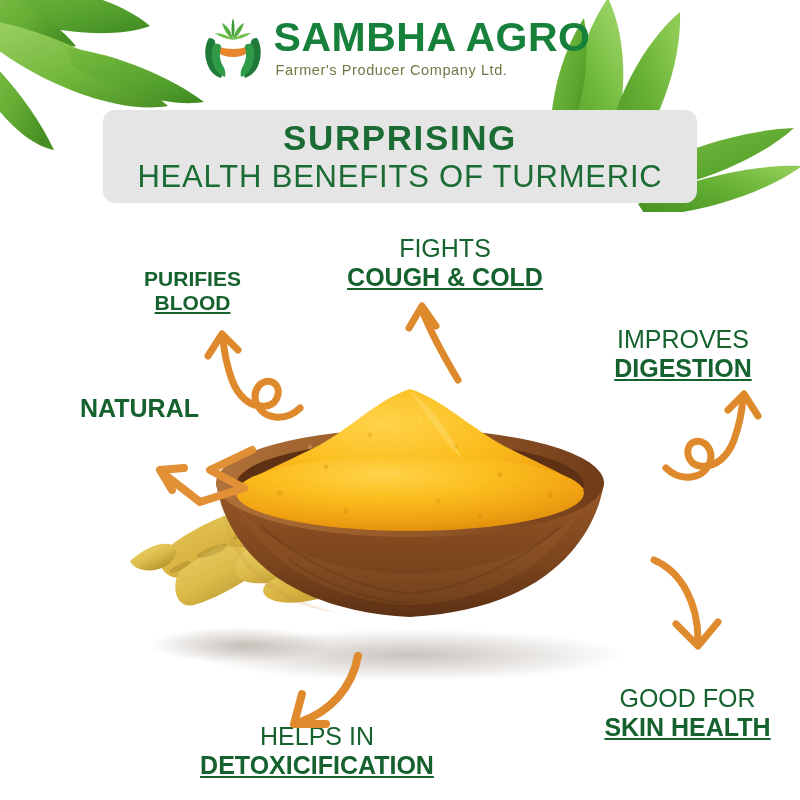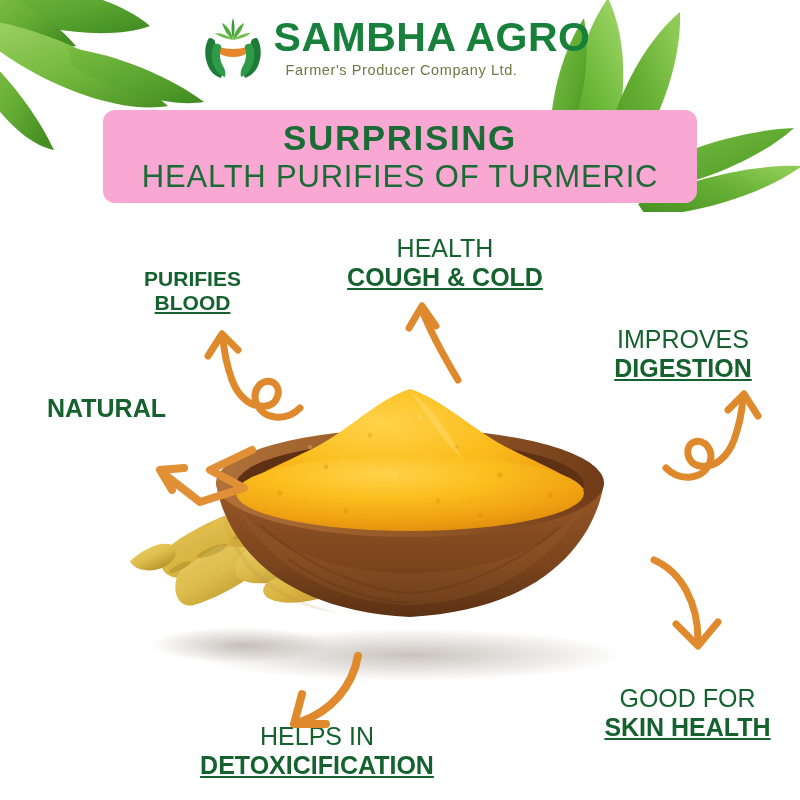--- a/index.html
+++ b/index.html
@@ -23,27 +23,27 @@
     display:flex; justify-content:center; align-items:center; gap:10px;
   }
   #logo-mark { width:62px; height:66px; flex:0 0 auto; }
   #logo-text { display:flex; flex-direction:column; line-height:1; }
   #brand-name {
     font-size:41px; font-weight:bold; color:#17803a;
     letter-spacing:0.5px; font-family:"Liberation Sans", sans-serif;
   }
   #brand-tagline {
     font-size:14.5px; color:#6d7a45; letter-spacing:0.6px;
-    margin-top:5px; margin-left:12px;
+    margin-top:5px; margin-left:2px;
   }
 
   
   #banner {
     position:absolute; left:103px; top:110px; width:594px; height:93px;
-    background:#f9a8d4; border-radius:12px;
+    background:#e5e5e5; border-radius:12px;
     display:flex; flex-direction:column; align-items:center;
     justify-content:center; gap:1px;
   }
   #banner-line1 {
     font-size:35px; font-weight:bold; color:#1b6b34; letter-spacing:1.6px;
   }
   #banner-line2 {
     font-size:31px; font-weight:normal; color:#1b6b34; letter-spacing:0.8px;
   }
 
@@ -52,21 +52,21 @@
 
   
   .benefit { position:absolute; color:#15622f; line-height:1.16; }
   .benefit .l1 { font-weight:normal; display:block; }
   .benefit .l2 { font-weight:bold; display:block;text-decoration:underline; }
 
   #b-cough   { left:335px; top:234px; width:220px; text-align:center; font-size:25px; }
   #b-purify  { left:100px; top:267px; width:185px; text-align:center; font-size:21px; }
   #b-purify .l1, #b-purify .l2 { font-weight:bold; }
   #b-digest  { left:588px; top:325px; width:190px; text-align:center; font-size:25px; }
-  #b-natural { left:14px; top:394px; width:185px; text-align:center; font-size:25px; }
+  #b-natural { left:14px; top:394px; width:185px; text-align:right; font-size:25px; }
   #b-natural .l1, #b-natural .l2 { font-weight:bold; }
   #b-skin    { left:585px; top:640px; width:205px; text-align:center; font-size:25px;margin-top:44px; }
   #b-detox   { left:172px; top:722px; width:290px; text-align:center; font-size:25px; }
 
   
   .arrow { position:absolute; pointer-events:none; }
   #a-cough   { left:396px; top:296px; width:90px; height:90px; }
   #a-purify  { left:200px; top:324px; width:112px; height:102px; }
   #a-digest  { left:654px; top:384px; width:112px; height:102px; }
   #a-natural { left:148px; top:440px; width:112px; height:72px; }
@@ -142,21 +142,21 @@
       <path d="M50 30 C53 36 53 45 50 52 C48 57 44 61 39 63 C38 59 39 55 41 52 C44 47 45 40 43 34 C42 31 45 29 50 30 Z" fill="#2f9a48"></path>
     </svg>
     <div id="logo-text">
       <span id="brand-name">SAMBHA AGRO</span>
       <span id="brand-tagline">Farmer's Producer Company Ltd.</span>
     </div>
   </div>
 
   <div id="banner">
     <span id="banner-line1">SURPRISING</span>
-    <span id="banner-line2">HEALTH PURIFIES OF TURMERIC</span>
+    <span id="banner-line2">HEALTH BENEFITS OF TURMERIC</span>
   </div>
 
   <svg id="product" viewBox="0 0 540 330">
     <defs>
       <radialGradient id="powder" cx="0.42" cy="0.25" r="0.85">
         <stop offset="0%" stop-color="#FFD34A"></stop>
         <stop offset="38%" stop-color="#FBBE1E"></stop>
         <stop offset="72%" stop-color="#F0A112"></stop>
         <stop offset="100%" stop-color="#D9870B"></stop>
       </radialGradient>
@@ -238,21 +238,21 @@
 
     <g opacity="0.22" stroke="#4a2610" fill="none" stroke-width="2">
       <path d="M140 170 C 190 214, 250 236, 290 238"></path>
       <path d="M440 172 C 392 214, 332 236, 292 238"></path>
       <path d="M168 204 C 208 232, 252 246, 290 248"></path>
     </g>
     <path d="M100 140 C 108 206, 160 246, 220 258 C 160 252, 106 216, 100 140 Z" fill="#c98b4c" opacity="0.18"></path>
   </svg>
 
   <div class="benefit" id="b-cough">
-    <span class="l1">HEALTH</span>
+    <span class="l1">FIGHTS</span>
     <span class="l2">COUGH &amp; COLD</span>
   </div>
 
   <div class="benefit" id="b-purify">
     <span class="l1">PURIFIES</span>
     <span class="l2">BLOOD</span>
   </div>
 
   <div class="benefit" id="b-digest">
     <span class="l1">IMPROVES</span>

